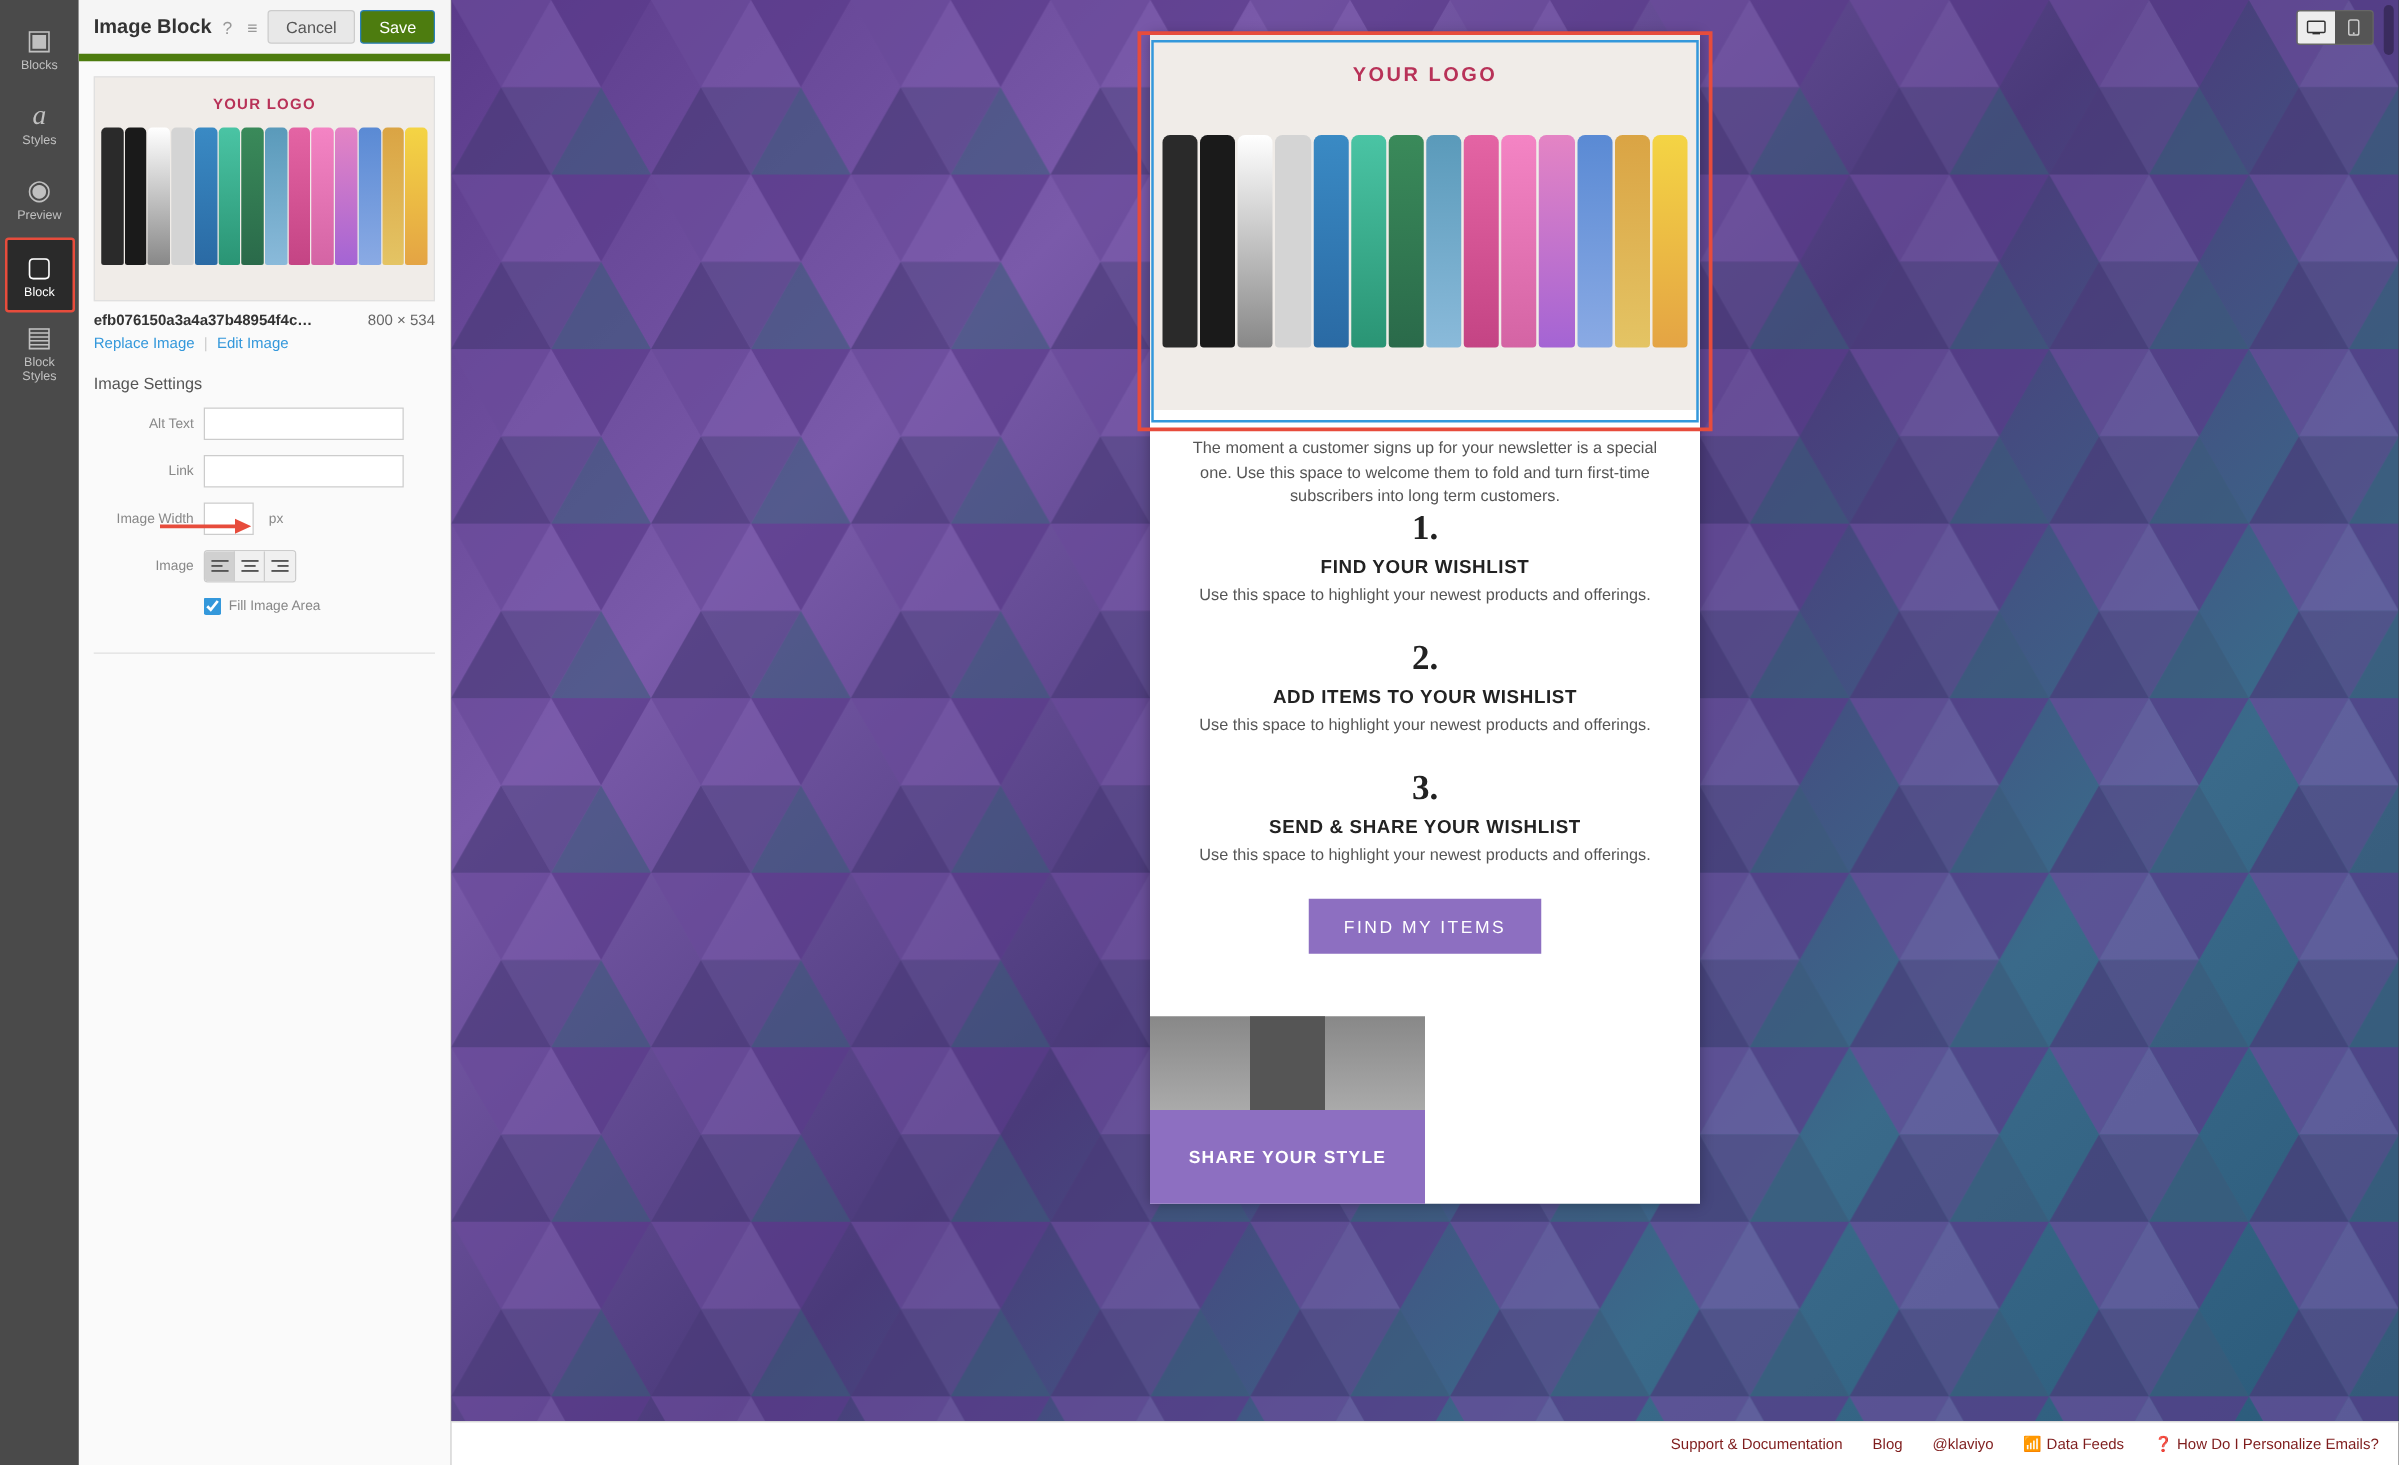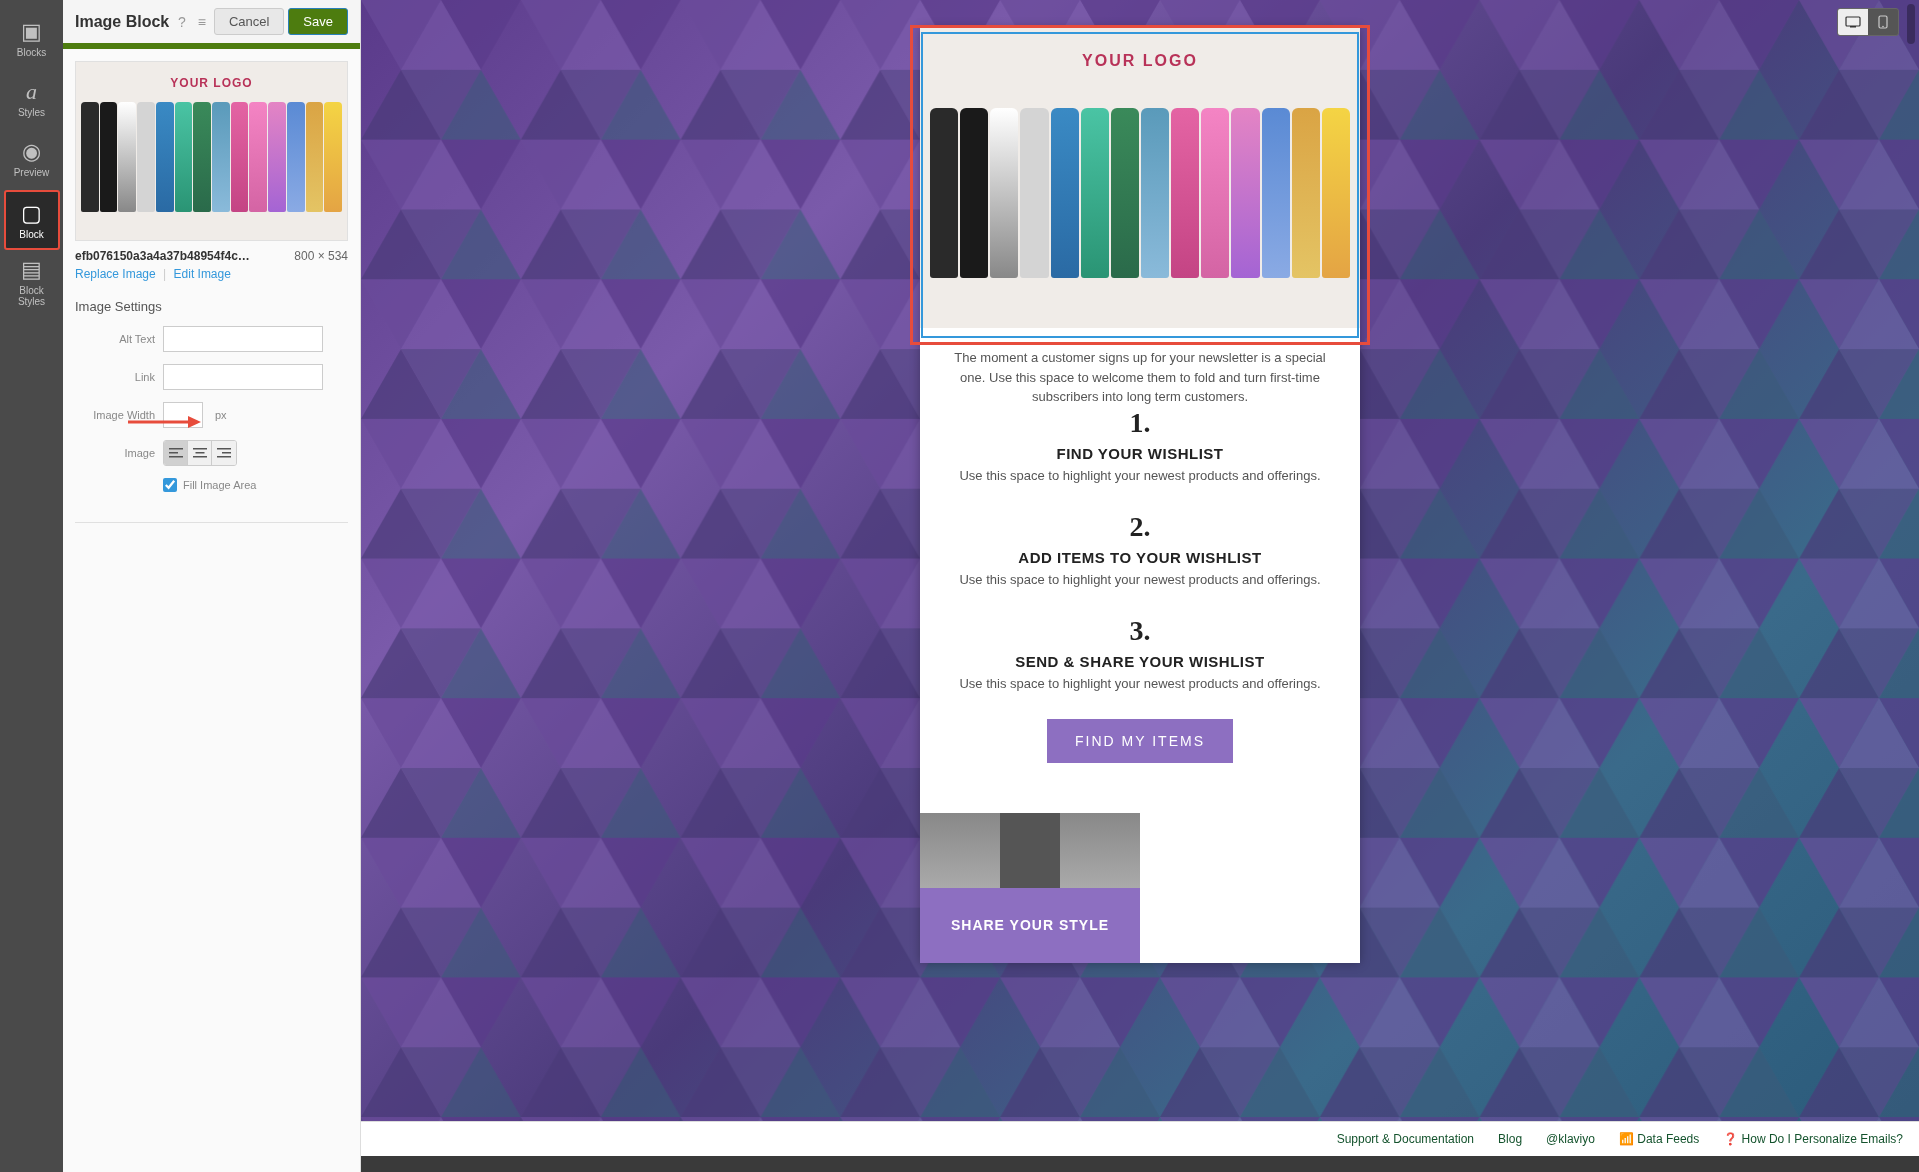--- a/index.html
+++ b/index.html
@@ -78,21 +78,21 @@
     .bottom-img { width: 50%; height: 75px; background: linear-gradient(#888, #aaa); position: relative; overflow: hidden; }
     .bottom-text { width: 50%; height: 75px; background: #8d6fc1; color: #fff; display: flex; align-items: center; justify-content: center; font-size: 14px; font-weight: bold; letter-spacing: 1px; }
     .phone-shape { position: absolute; left: 50%; bottom: -20px; transform: translateX(-50%); width: 60px; height: 110px; background: #555; border-radius: 8px; }
 
     
     .device-switcher { position: absolute; top: 8px; right: 20px; display: flex; background: #555; border-radius: 3px; overflow: hidden; border: 1px solid #666; }
     .device-btn { width: 30px; height: 26px; display: flex; align-items: center; justify-content: center; cursor: pointer; color: #ccc; font-size: 14px; }
     .device-btn.active { background: #eee; color: #333; }
 
     
-    .footer-bar { position: absolute; left: 361px; bottom: 16px; right: 0; height: 35px; background: #fff; border-top: 1px solid #ddd; display: flex; align-items: center; justify-content: flex-end; padding: 0 16px; gap: 24px; font-size: 12px; color: #14532d; }
+    .footer-bar { position: absolute; left: 361px; bottom: 0; right: 0; height: 35px; background: #fff; border-top: 1px solid #ddd; display: flex; align-items: center; justify-content: flex-end; padding: 0 16px; gap: 24px; font-size: 12px; color: #7f1d1d; }
     .footer-link { cursor: pointer; }
 
     
     .c1{background:#2a2a2a;} .c2{background:#1a1a1a;} .c3{background:linear-gradient(#fff,#888);} .c4{background:#d4d4d4;}
     .c5{background:linear-gradient(#3a8ac4,#2a6aa4);} .c6{background:linear-gradient(#4ac4a4,#2a9474);}
     .c7{background:linear-gradient(#3a8a5a,#2a6a4a);} .c8{background:linear-gradient(#5a9aba,#8abada);}
     .c9{background:linear-gradient(#e464a4,#c44484);} .c10{background:linear-gradient(#f484c4,#d464a4);}
     .c11{background:linear-gradient(#e484c4,#a464d4);} .c12{background:linear-gradient(#5a8ad4,#8aaae4);}
     .c13{background:linear-gradient(#daa444,#e4c464);} .c14{background:linear-gradient(#f4d444,#e4a444);}
 

